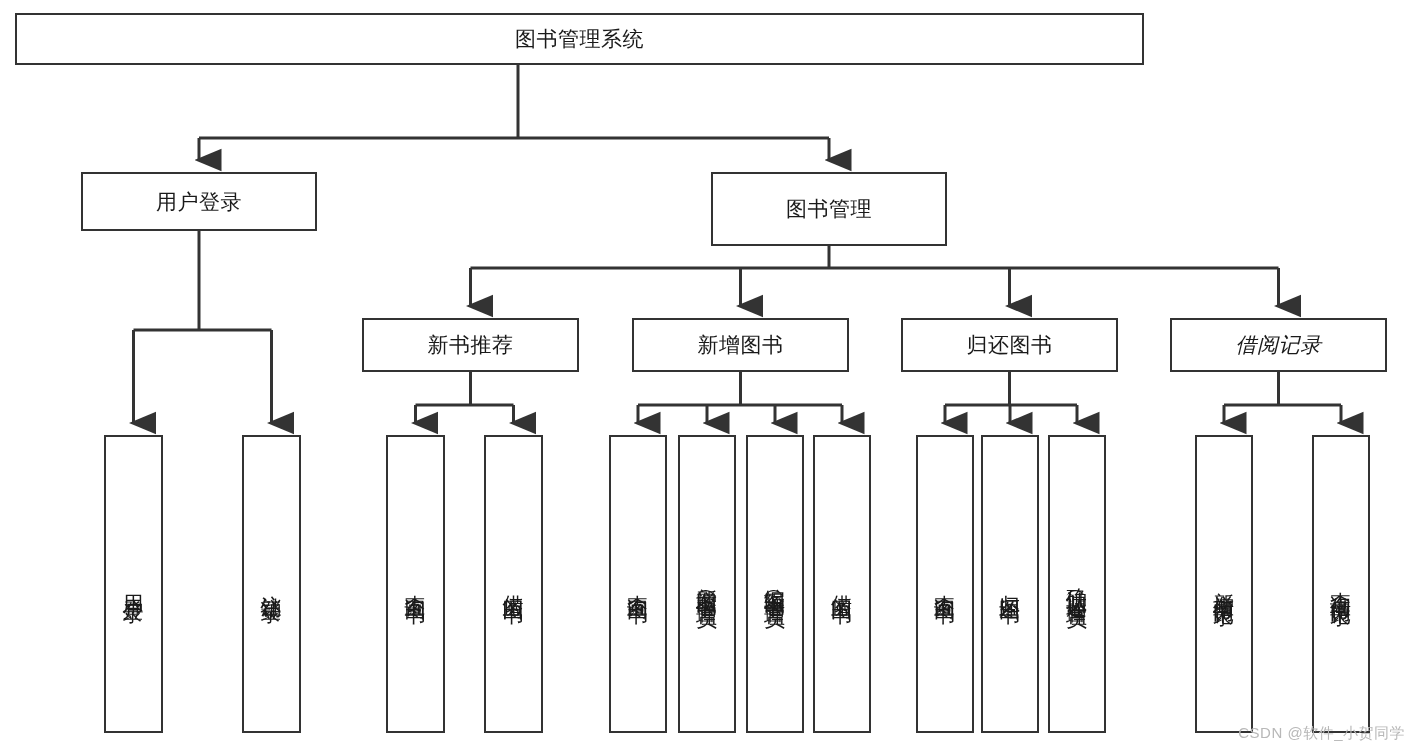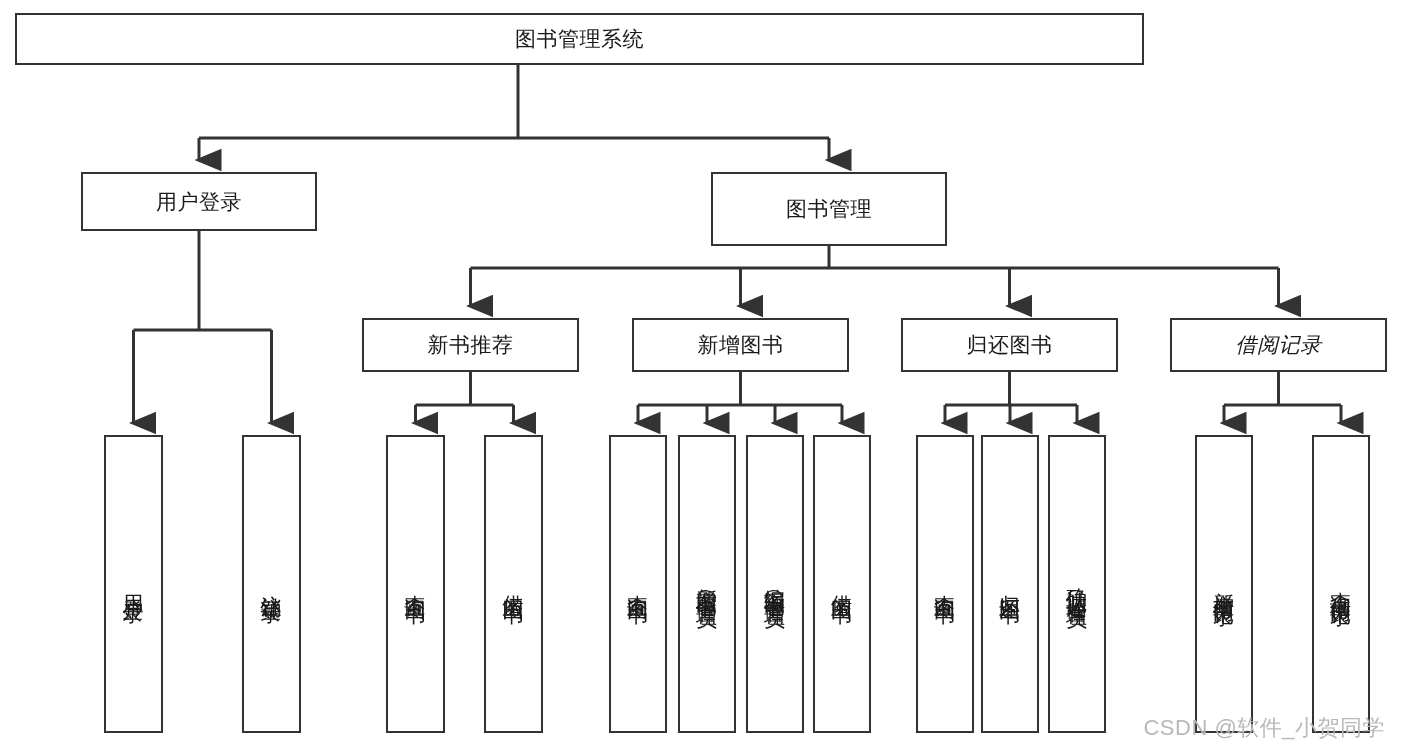--- a/index.html
+++ b/index.html
@@ -51,23 +51,23 @@
     align-items: center;
     justify-content: center;
   }
   .node-label {
     display: block;
     text-align: center;
     white-space: nowrap;
   }
   #watermark {
     position: absolute;
-    right: 20px;
+    right: 0;
     bottom: 4px;
-    font-size: 22px;
+    font-size: 15px;
     color: #b8b8b8;
     letter-spacing: 0.5px;
     white-space: nowrap;
     pointer-events: none;
   }
 </style>
 </head>
 <body>
 
 <div id="diagram-root">

